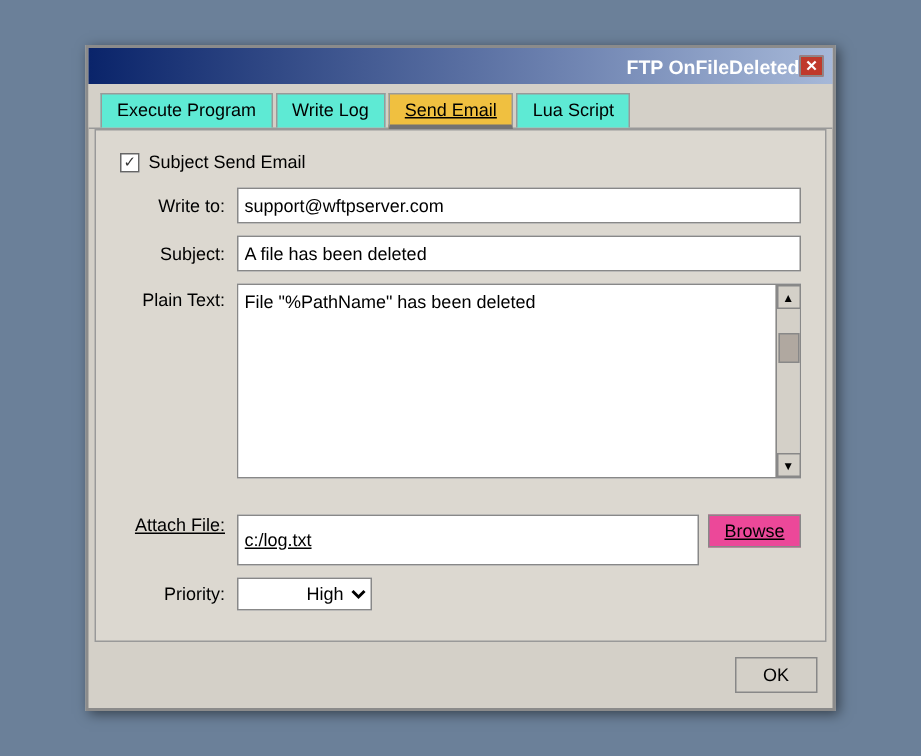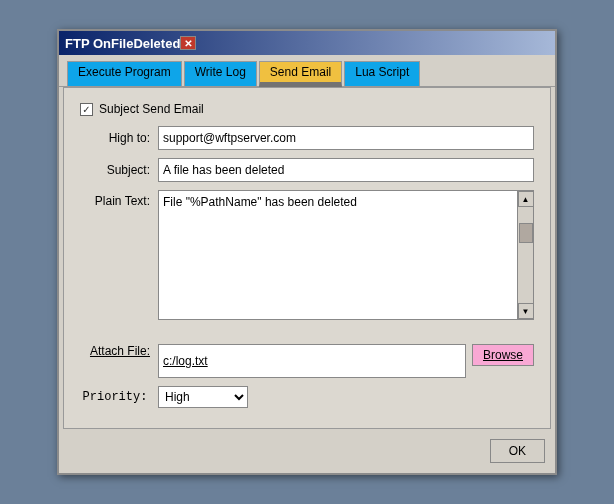--- a/index.html
+++ b/index.html
@@ -20,21 +20,21 @@
       box-shadow: 2px 2px 8px rgba(0,0,0,0.5);
     }
     .title-bar {
       background: linear-gradient(to right, #0a246a, #a6b8d8);
       color: white;
       font-size: 13px;
       font-weight: bold;
       padding: 4px 6px;
       display: flex;
       align-items: center;
-      justify-content: flex-start;
+      justify-content: flex-end;
       height: 24px;
     }
     .title-bar-text {
       color: white;
     }
     .close-btn {
       background: #c0392b;
       color: white;
       border: 1px solid #888;
       width: 16px;
@@ -51,31 +51,32 @@
       padding: 6px 8px 0 8px;
       gap: 2px;
       background: #d4d0c8;
       border-bottom: 1px solid #999;
     }
     .tab {
       padding: 3px 10px;
       border: 1px solid #999;
       border-bottom: none;
       cursor: pointer;
-      background: #0ea5e9;
+      background: #5eead4;
       font-size: 12px;
       color: #000;
     }
     .tab.active {
       background: #f0c040;
       font-weight: normal;
-      border-bottom: 5px solid #737373;
+      border-bottom: 3px solid #737373;
       position: relative;
       z-index: 2;
       margin-bottom: -1px;
+      text-decoration: underline;
     }
     .content {
       background: #dcd8d0;
       padding: 14px 16px 12px 16px;
       border: 1px solid #999;
       margin: 0 4px 4px 4px;
     }
     .enable-row {
       display: flex;
       align-items: center;
@@ -197,46 +198,46 @@
       border: 1px solid #888;
       background: white;
       padding: 16px 4px;
       font-size: 12px;
       font-family: Tahoma, Arial, sans-serif;
     }
     .browse-btn {
       margin-left: 6px;
       padding: 2px 10px;
       height: 22px;
-      background: #f9a8d4;
+      background: #ec4899;
       border: 1px solid #888;
       cursor: pointer;
       font-size: 12px;
       font-family: Tahoma, Arial, sans-serif;
     }
     .priority-row {
       display: flex;
       align-items: center;
       margin-bottom: 8px;
     }
     .priority-label {
       width: 78px;
-      text-align: center;
+      text-align: right;
       padding-right: 8px;
       flex-shrink: 0;
-      font-family: Liberation Mono, monospace;
     }
     .priority-select {
       width: 90px;
       height: 22px;
       border: 1px solid #888;
       background: white;
       font-size: 12px;
       font-family: Tahoma, Arial, sans-serif;
       padding: 1px 2px;
+      text-align: right;
     }
     .footer {
       display: flex;
       justify-content: flex-end;
       gap: 2px;
       padding: 6px 10px 10px 10px;
     }
     .footer-btn {
       padding: 3px 18px;
       height: 24px;
@@ -267,21 +268,21 @@
   <div class="content">
 
     <div class="enable-row">
       <div class="checkbox">
         <span class="checkmark">✓</span>
       </div>
       <span>Subject Send Email</span>
     </div>
 
     <div class="form-row">
-      <span class="form-label">High to:</span>
+      <span class="form-label">Write to:</span>
       <input class="form-input" type="text" value="support@wftpserver.com" style="">
     </div>
 
     <div class="form-row">
       <span class="form-label">Subject:</span>
       <input class="form-input" type="text" value="A file has been deleted" style="">
     </div>
 
     <div class="plain-text-row">
       <span class="plain-text-label form-label">Plain Text:</span>

